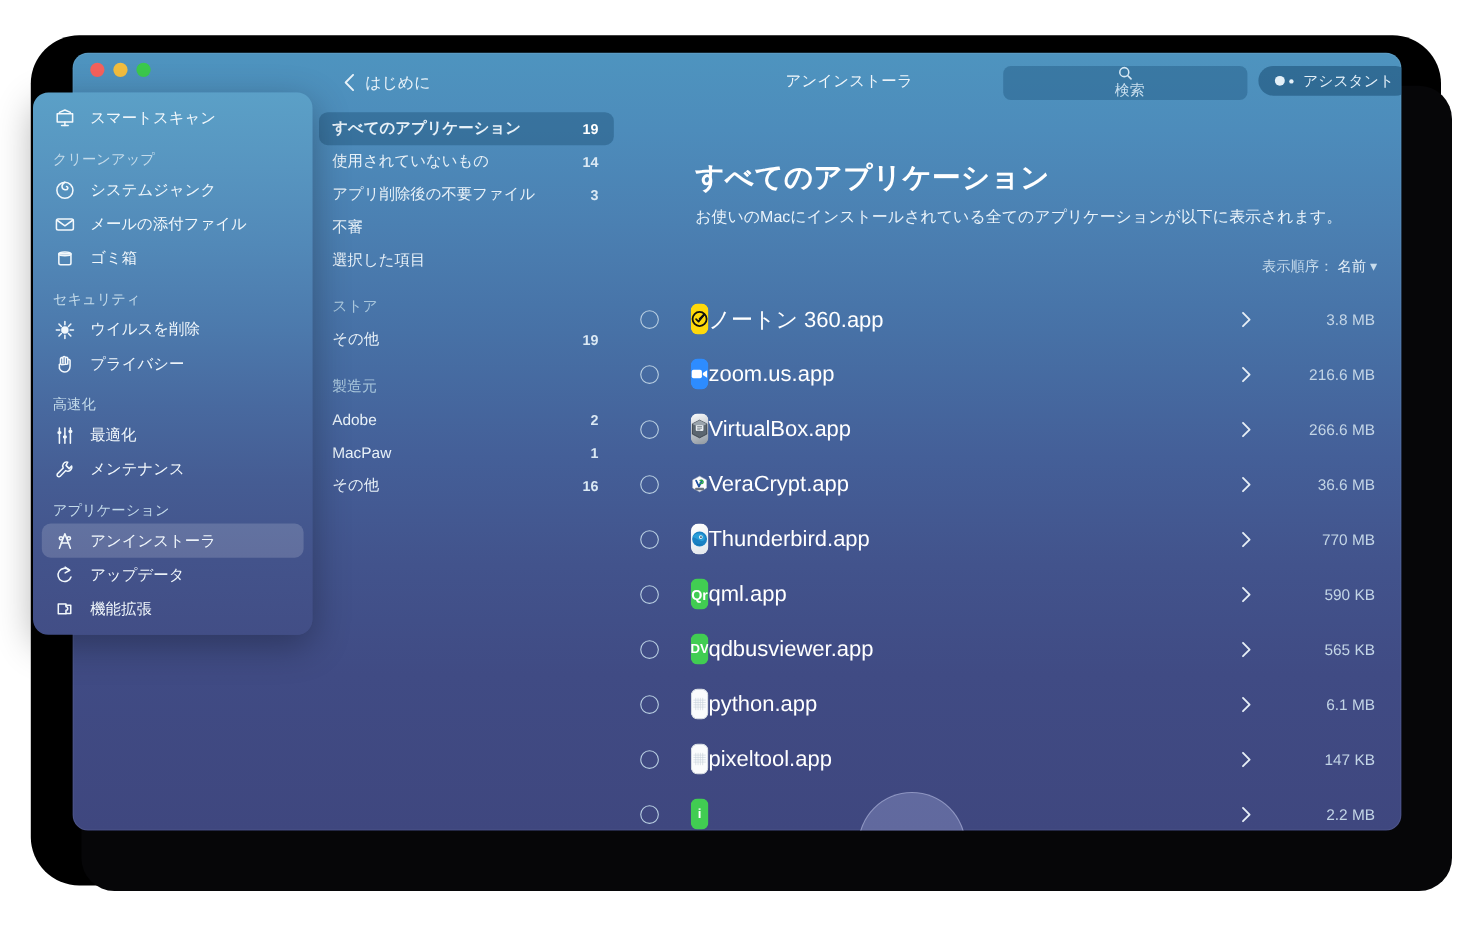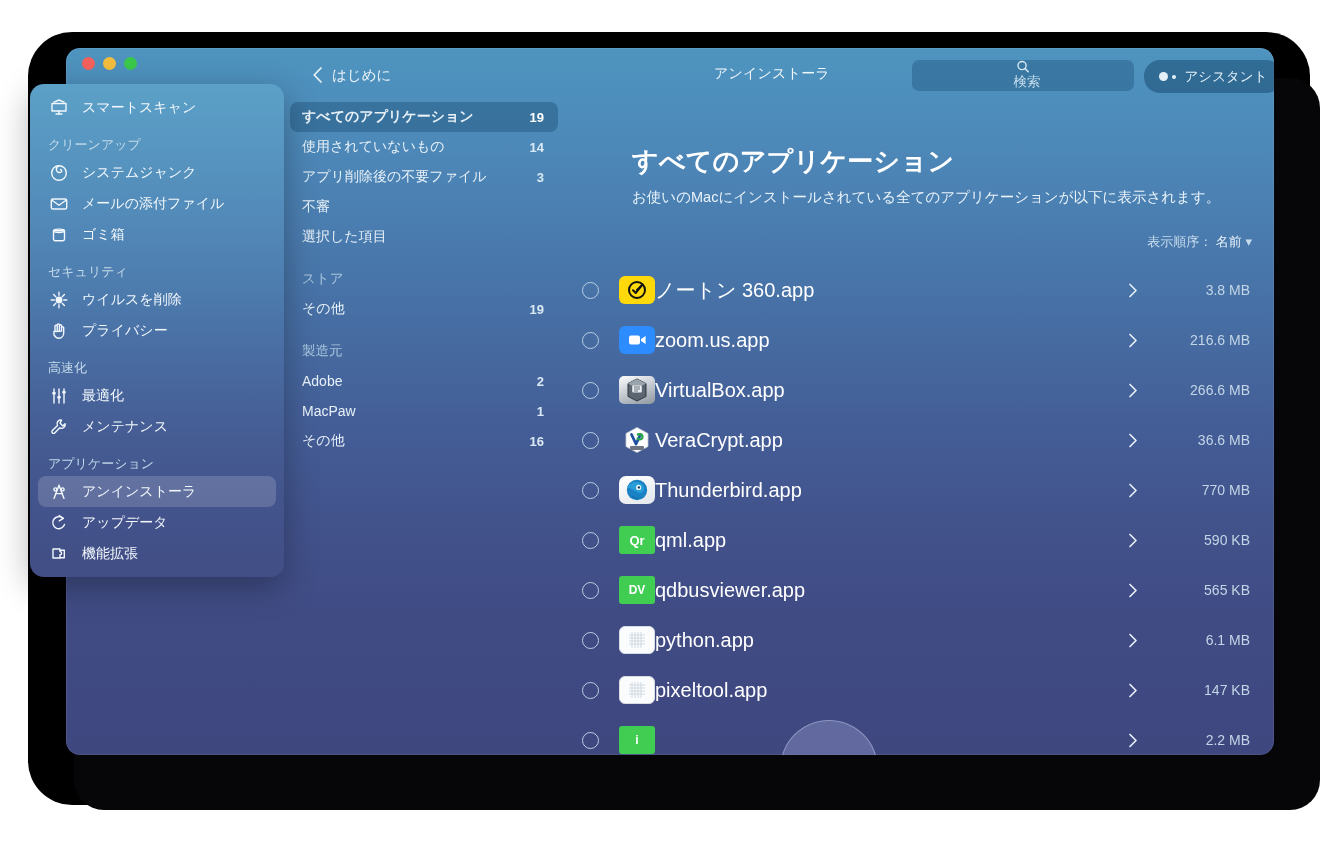--- a/index.html
+++ b/index.html
@@ -83,21 +83,21 @@
   .search-box {
     position: absolute; left: 628px; top: 12px;
     width: 222px; height: 31px;
     background: rgba(31,86,126,.42);
     border-radius: 7px;
     display: flex; align-items: center; padding: 0 9px; flex-direction: column;
   }
   .search-ph { font-size: 13.5px; color: #c9dfee; margin-left: 8px; }
   .assistant-btn {
     position: absolute; left: 860px; top: 12px;
-    width: 138px; height: 33px;
+    width: 138px; height: 27px;
     background: rgba(26,76,114,.55);
     border-radius: 16px;
     display: flex; align-items: center; justify-content: center; gap: 4px;
     color: #e4f0f8; font-size: 13.5px;
   }
   .asst-dot  { width: 9px; height: 9px; border-radius: 50%; background:#e4f0f8; }
   .asst-dot2 { width: 4px; height: 4px; border-radius: 50%; background:#e4f0f8; margin-right:5px;}
 
   
   .filter-col {
@@ -147,22 +147,22 @@
   .approw {
     height: 50px;
     display: flex; align-items: center;
     padding: 0 24px 0 18px;
   }
   .chk {
     width: 17px; height: 17px; border-radius: 50%;
     border: 1.6px solid #b9cfe2; flex: none;
   }
   .appicon {
-    width: 36px; height: 28px; margin-left: 20px; flex: none;
-    border-radius: 0; position: relative; overflow: hidden;
+    width: 16px; height: 28px; margin-left: 29px; flex: none;
+    border-radius: 6px; position: relative; overflow: hidden;
   }
   .appname {
     flex: 1;
     font-size: 20px; color: #ffffff; white-space: nowrap;
   }
   .rowchev { width: 10px; height: 15px; flex: none; margin-right: 28px; }
   .appsize {
     width: 84px; text-align: right; flex: none;
     font-size: 14px; color: #c3d5e6;
   }

